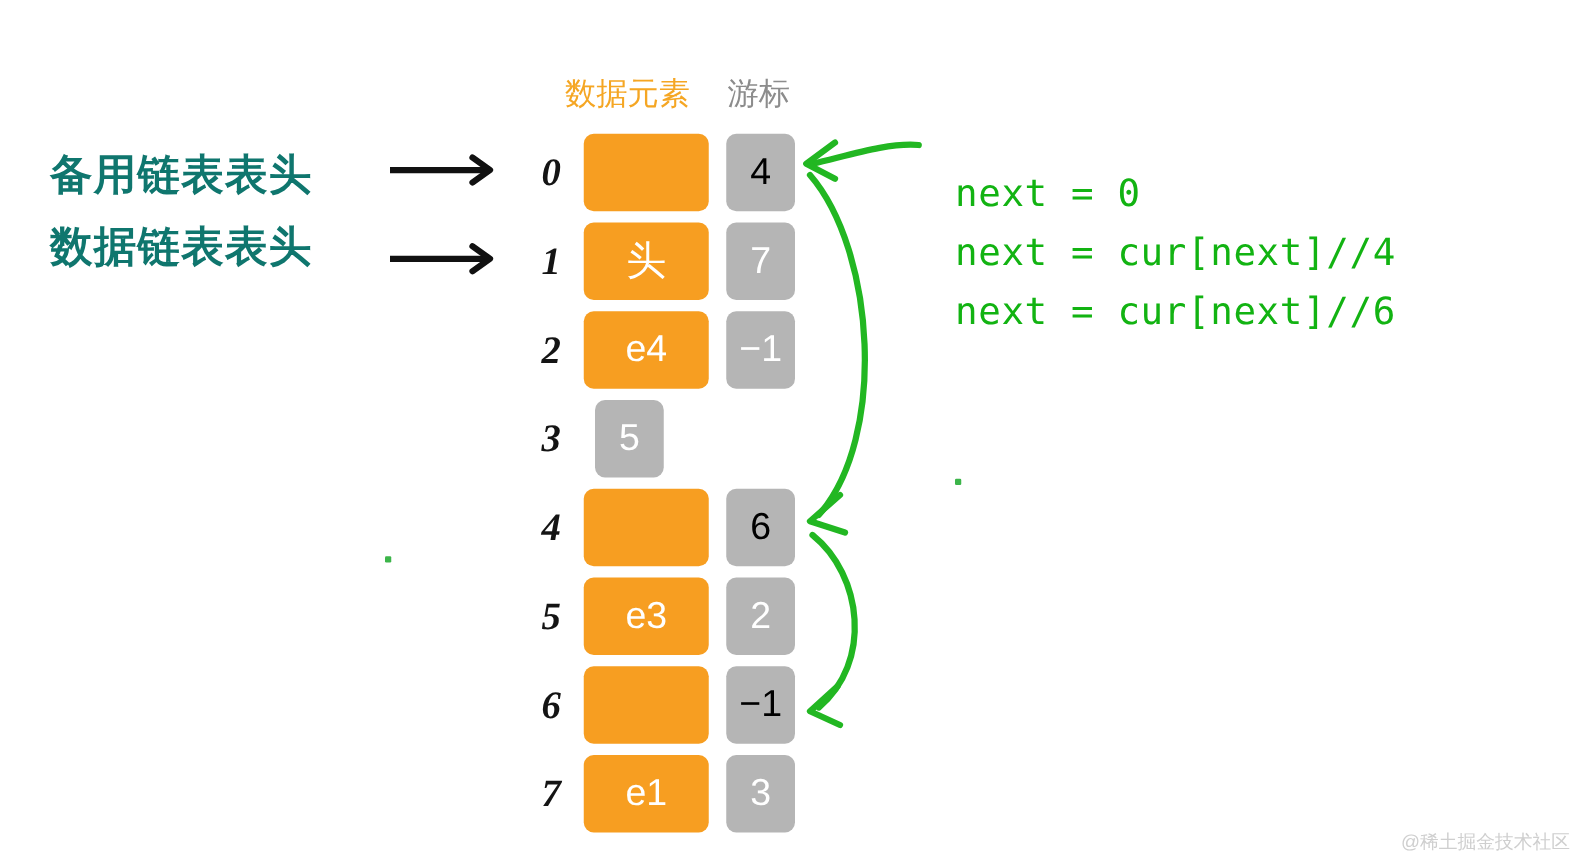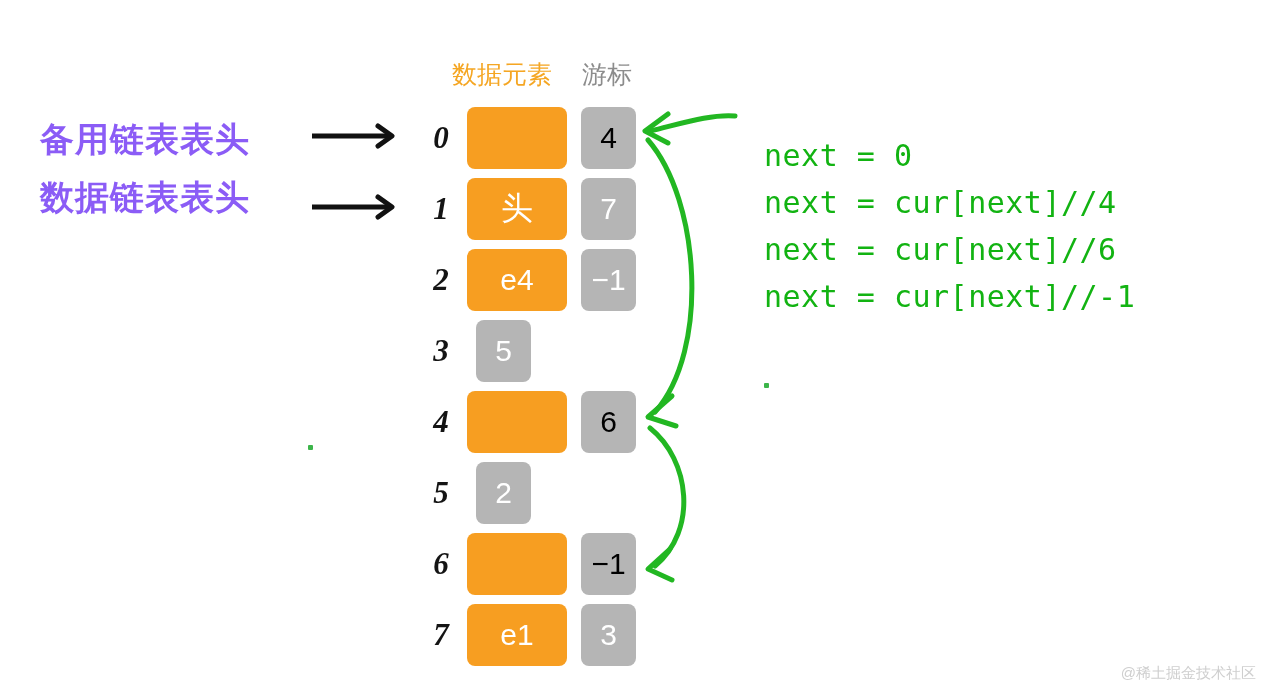--- a/index.html
+++ b/index.html
@@ -23,21 +23,21 @@
     height: 693px;
   }
 
   
   .left-label {
     position: absolute;
     left: 40px;
     font-family: "Liberation Serif", "DejaVu Serif", serif;
     font-size: 34px;
     font-weight: 600;
-    color: #8b5cf6;
+    color: #0f766e;
     white-space: nowrap;
     letter-spacing: 1px;
   }
   #label-spare { top: 117px; }
   #label-data  { top: 175px; }
 
   .left-arrow {
     position: absolute;
     left: 312px;
     width: 88px;
@@ -224,20 +224,21 @@
     </div>
 
     <div class="row">
       <div class="idx">4</div>
       <div class="cell-data"></div>
       <div class="cell-cursor hl">6</div>
     </div>
 
     <div class="row">
       <div class="idx">5</div>
+      <div class="cell-data">e3</div>
       <div class="cell-cursor">2</div>
     </div>
 
     <div class="row">
       <div class="idx">6</div>
       <div class="cell-data"></div>
       <div class="cell-cursor hl">−1</div>
     </div>
 
     <div class="row">
@@ -257,21 +258,20 @@
     <polyline points="672,396 648,417 676,426" fill="none" stroke="#22B722" stroke-width="5" stroke-linecap="round" stroke-linejoin="round"></polyline>
 
     <path d="M 650,428 C 690,460 698,530 655,566" fill="none" stroke="#22B722" stroke-width="5" stroke-linecap="round"></path>
     <polyline points="670,549 648,569 672,580" fill="none" stroke="#22B722" stroke-width="5" stroke-linecap="round" stroke-linejoin="round"></polyline>
   </svg>
 
   <div id="code-block">
     <div class="code-line">next = 0</div>
     <div class="code-line">next = cur[next]//4</div>
     <div class="code-line">next = cur[next]//6</div>
-    <div class="code-line">next = cur[next]//-1</div>
   </div>
 
   <div class="speck" id="speck-left"></div>
   <div class="speck" id="speck-right"></div>
 
   <div id="watermark">@稀土掘金技术社区</div>
 
 </div>
 
 </body></html>

